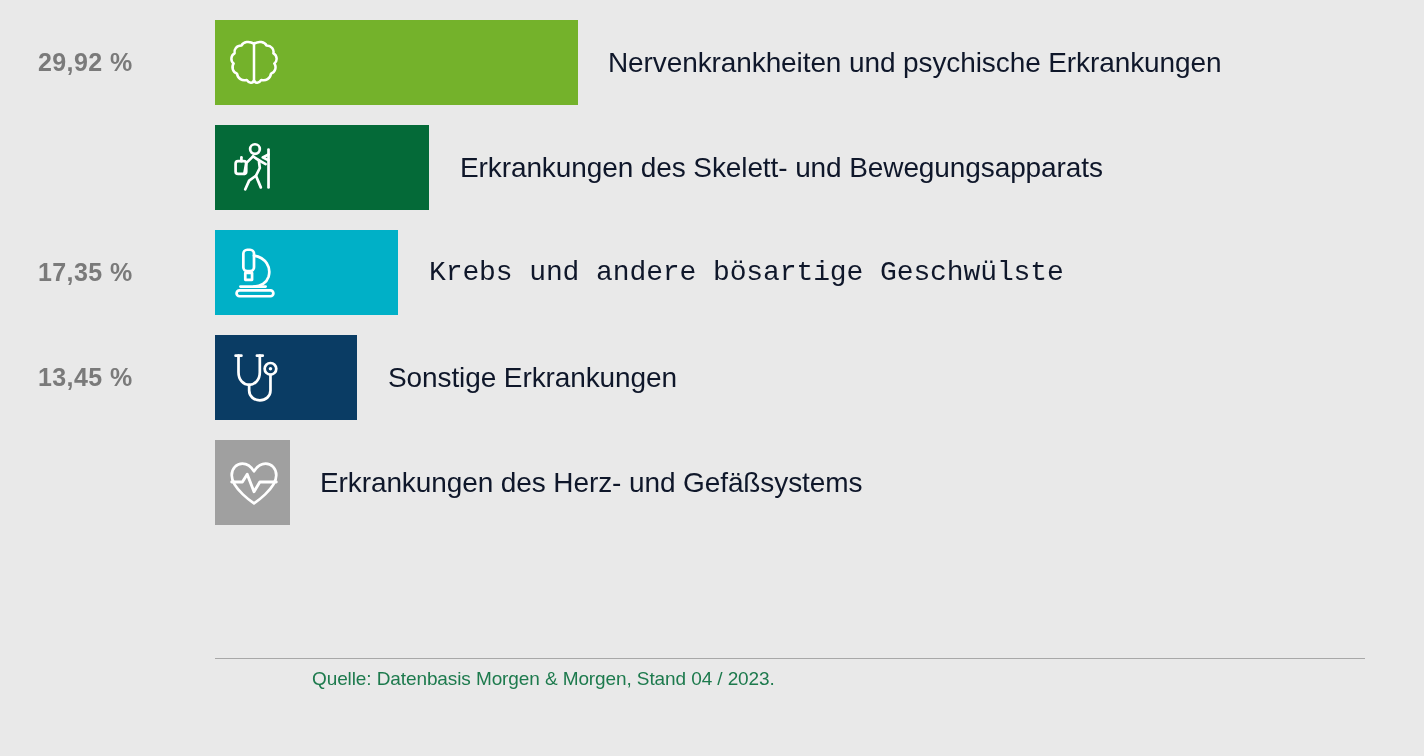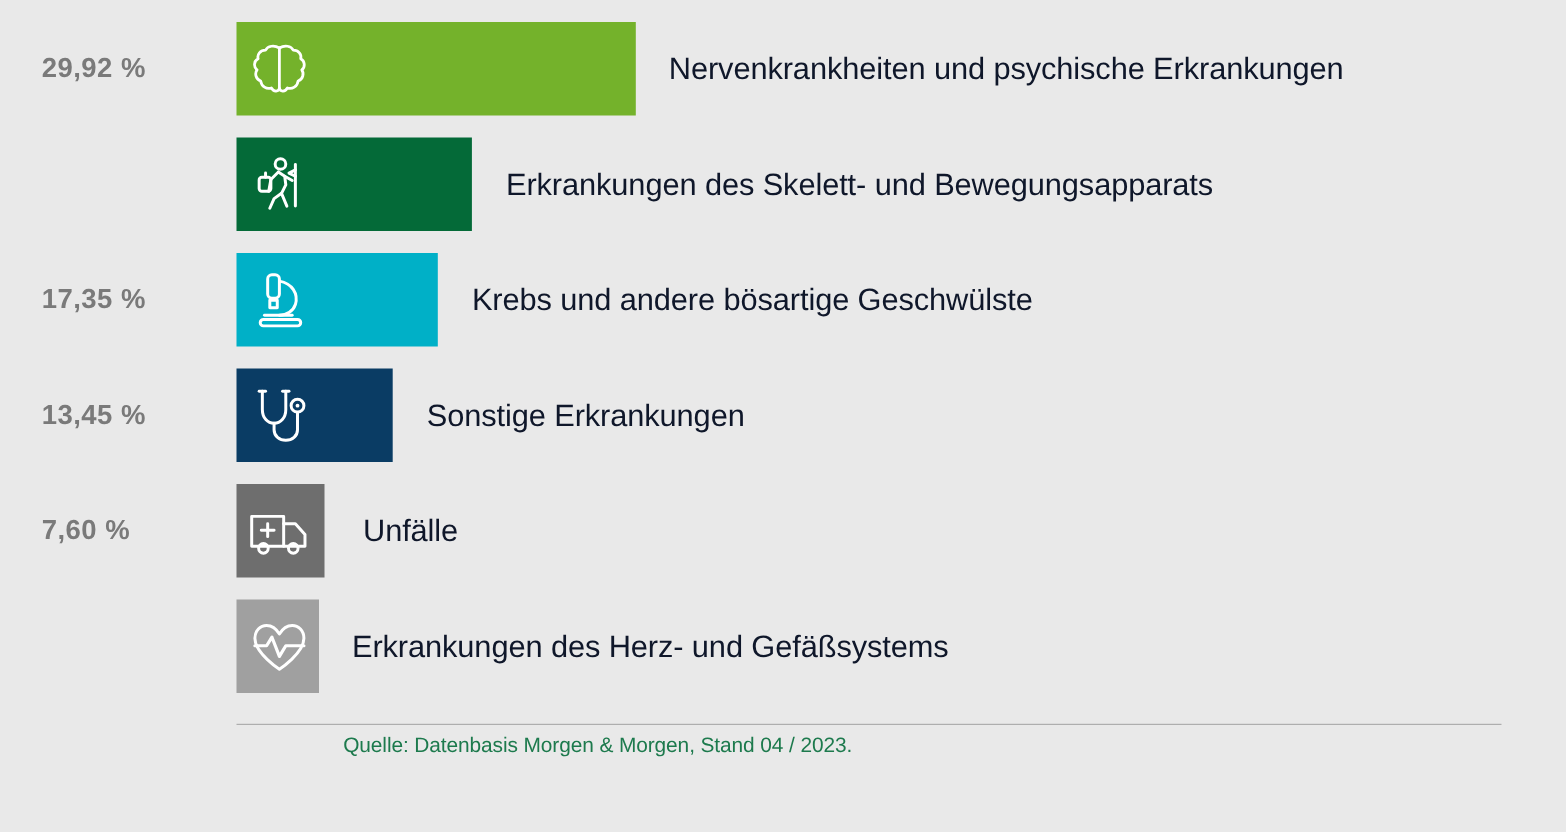--- a/index.html
+++ b/index.html
@@ -149,55 +149,40 @@
         <span class="bar-icon">
           <svg viewBox="0 0 64 64" fill="none" stroke="#ffffff" stroke-width="2.8" stroke-linecap="round" stroke-linejoin="round">
             <rect x="21" y="8" width="11" height="22" rx="4"></rect>
             <rect x="23" y="32" width="7" height="7"></rect>
             <path d="M32 14 C44 16 50 26 47 36 C45 42 39 46 32 46"></path>
             <line x1="18" y1="46" x2="44" y2="46"></line>
             <rect x="14" y="50" width="38" height="6" rx="3"></rect>
           </svg>
         </span>
       </div>
-      <span class="cat-label" style="left: 429px;">Krebs und andere bösartige Geschwülste</span>
+      <span class="cat-label" style="left: 429px; font-family: Liberation Mono, monospace;">Krebs und andere bösartige Geschwülste</span>
     </div>
 
     <div class="row">
       <span class="pct">13,45 %</span>
       <div class="bar" style="background: rgb(10, 60, 100); width: 142px;">
         <span class="bar-icon">
           <svg viewBox="0 0 64 64" fill="none" stroke="#ffffff" stroke-width="2.8" stroke-linecap="round" stroke-linejoin="round">
             <path d="M16 9 L16 26 C16 34 21 39 27 39 C33 39 38 34 38 26 L38 9"></path>
             <path d="M13 9 L19 9"></path>
             <path d="M35 9 L41 9"></path>
             <path d="M27 39 L27 45 C27 51 32 55 38 55 C44 55 49 51 49 45 L49 29"></path>
             <circle cx="49" cy="22.5" r="6"></circle>
             <circle cx="49" cy="22.5" r="1.8" fill="#ffffff" stroke="none"></circle>
           </svg>
         </span>
       </div>
       <span class="cat-label" style="left: 388px;">Sonstige Erkrankungen</span>
     </div>
 
-    <div class="row">
-      <span class="pct">7,60 %</span>
-      <div class="bar" style="background: rgb(110, 110, 110); width: 80px;">
-        <span class="bar-icon">
-          <svg viewBox="0 0 64 64" fill="none" stroke="#ffffff" stroke-width="2.8" stroke-linecap="round" stroke-linejoin="round">
-            <path d="M6 18 L36 18 L36 46 L6 46 Z"></path>
-            <path d="M36 25 L47 25 L56 35 L56 46 L36 46"></path>
-            <path d="M21 25 L21 37 M15 31 L27 31"></path>
-            <circle cx="17" cy="48" r="4.5"></circle>
-            <circle cx="45" cy="48" r="4.5"></circle>
-          </svg>
-        </span>
-      </div>
-      <span class="cat-label" style="left: 330px;">Unfälle</span>
-    </div>
 
     <div class="row">
       <div class="bar" style="background: rgb(160, 160, 160); width: 75px;">
         <span class="bar-icon">
           <svg viewBox="0 0 64 64" fill="none" stroke="#ffffff" stroke-width="2.8" stroke-linecap="round" stroke-linejoin="round">
             <path d="M32 53 C32 53 9 38 9 24 C9 17 14 12 20 12 C25 12 29 15 32 20 C35 15 39 12 44 12 C50 12 55 17 55 24 C55 38 32 53 32 53 Z"></path>
             <path d="M9 31 L20 31 L25 23 L32 41 L38 31 L55 31" stroke-width="3"></path>
           </svg>
         </span>
       </div>

